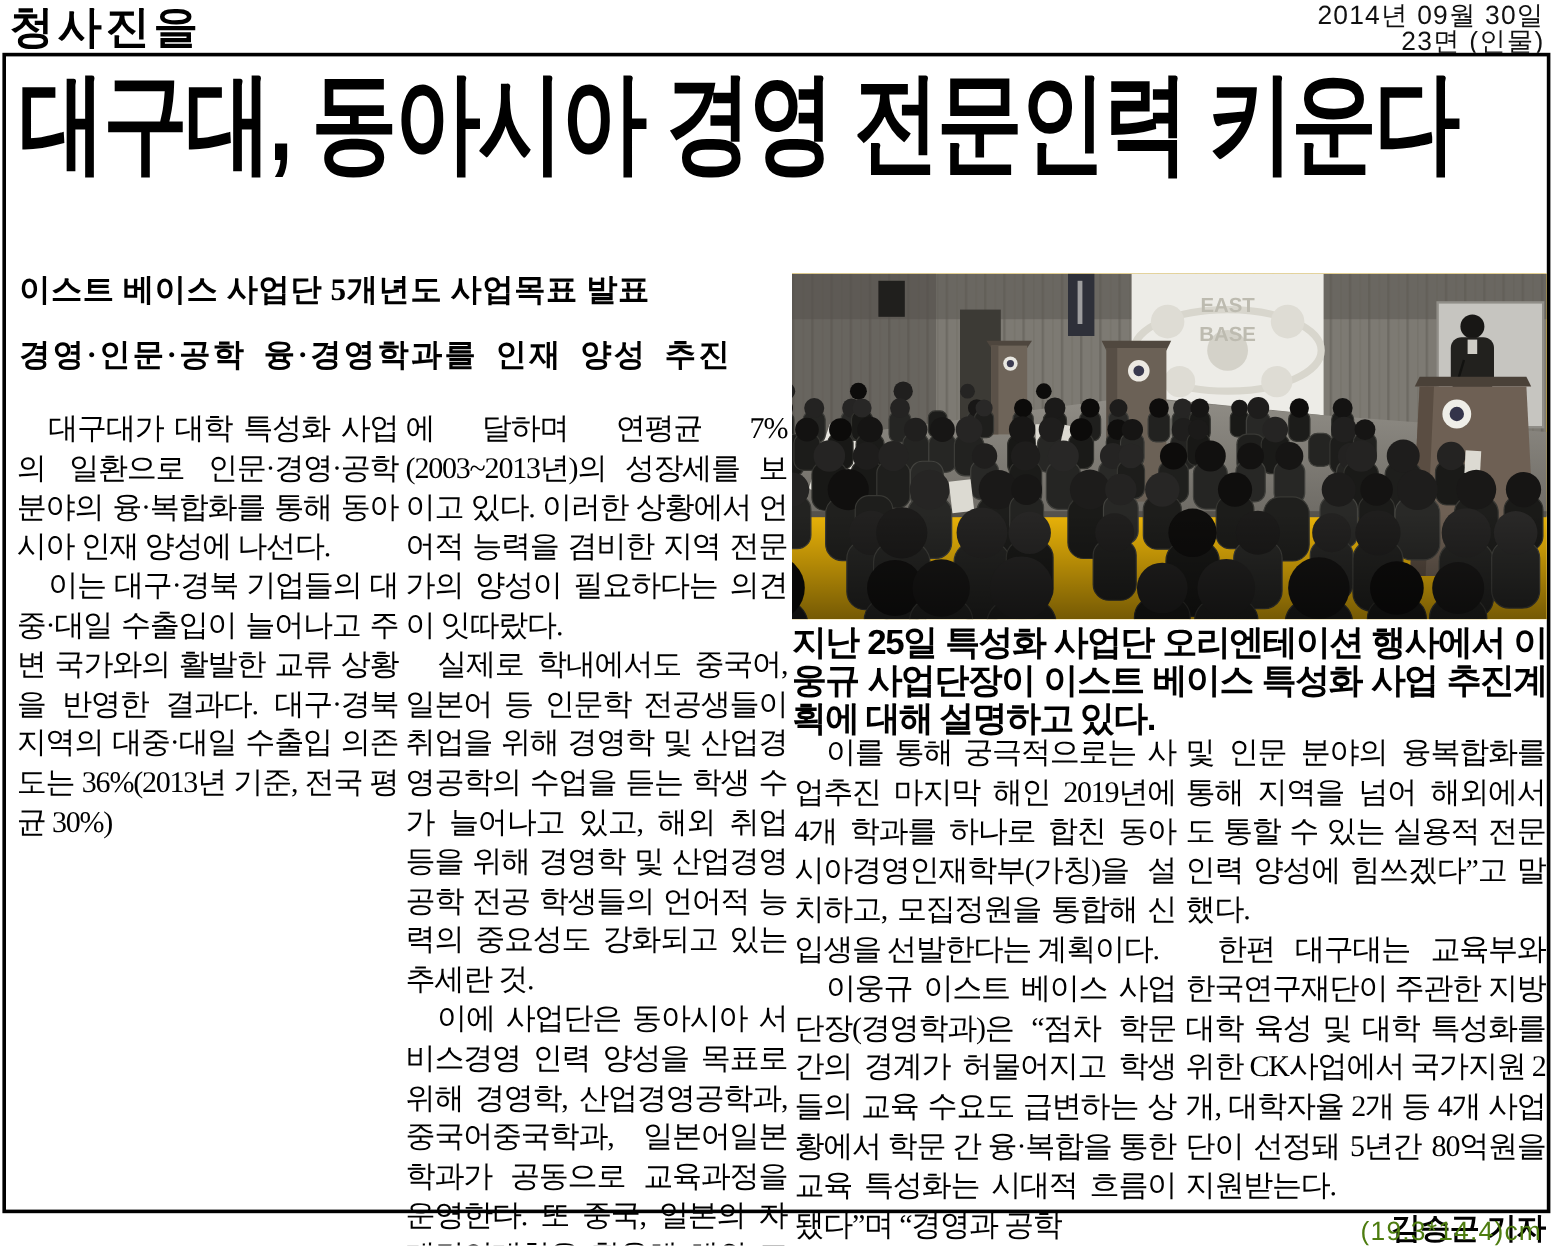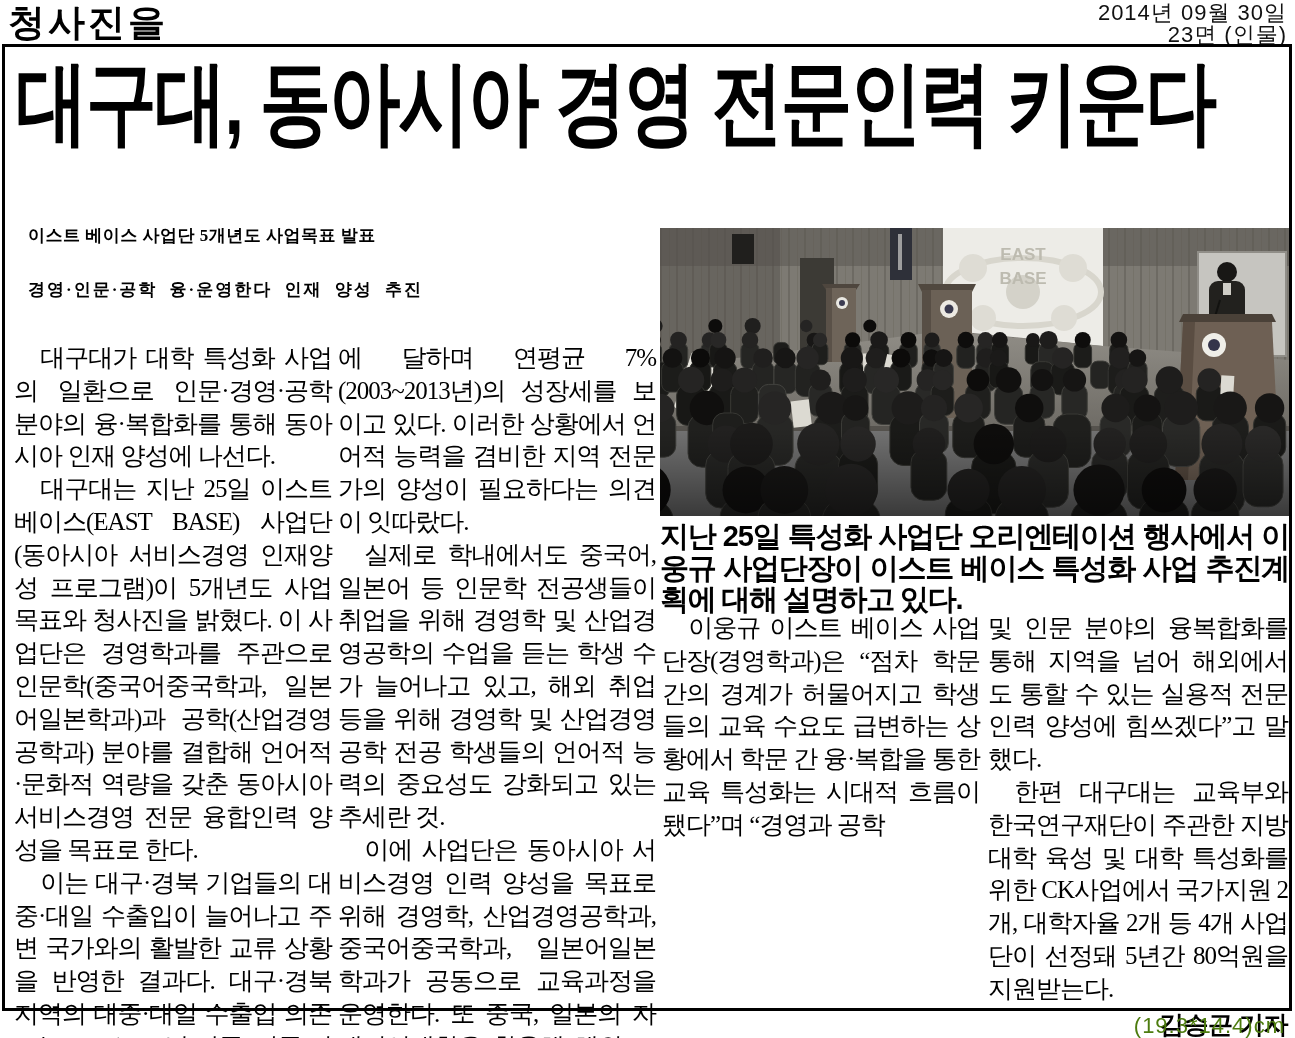--- a/index.html
+++ b/index.html
@@ -19,23 +19,23 @@
   .article-box{
     position:absolute;left:2px;top:44px;width:1290px;height:967px;
     border:3px solid #000;box-sizing:border-box;background:#fff;
   }
   .headline{
     position:absolute;left:16px;top:50px;white-space:nowrap;
     font-size:92px;font-weight:900;letter-spacing:-3px;line-height:104px;
     transform:scaleX(0.78);transform-origin:left top;
   }
   .subhead{
-    position:absolute;left:28px;white-space:nowrap;
+    position:absolute;left:16px;white-space:nowrap;
     font-family:"Liberation Serif","DejaVu Serif",serif;
-    font-size:17px;font-weight:600;color:#000;
+    font-size:26px;font-weight:600;color:#000;
   }
   .subhead.first{top:224px;letter-spacing:0.5px;}
   .subhead.second{top:278px;letter-spacing:2px;word-spacing:6px;}
   .bodycol{
     position:absolute;width:318px;
     font-family:"Liberation Serif","DejaVu Serif",serif;
     font-size:25px;line-height:32.8px;letter-spacing:-1px;
     text-align:justify;
   }
   .bodycol p{margin:0;text-indent:1.05em;}
@@ -44,21 +44,21 @@
   #col2{left:338px;top:342px;}
   #col3{left:662px;top:612px;}
   #col4{left:988px;top:612px;width:300px;}
   .byline{
     text-align:right;text-indent:0 !important;margin-top:2px !important;
     font-family:"Liberation Sans","DejaVu Sans",sans-serif;
     font-weight:700;font-size:25px;letter-spacing:-0.5px;
   }
   .photo{
     position:absolute;left:660px;top:228px;width:629px;height:288px;
-    background:#737373;overflow:hidden;
+    background:#eab308;overflow:hidden;
   }
   .photo svg{display:block;width:100%;height:100%;}
   .caption{
     position:absolute;left:660px;top:521px;width:629px;
     font-weight:700;font-size:29px;line-height:31.5px;
     letter-spacing:-1.2px;word-spacing:-1px;text-align:justify;
   }
   .size-note{
     position:absolute;right:10px;top:1013px;
     font-size:22px;color:#4d7c0f;letter-spacing:1px;
@@ -70,33 +70,33 @@
 <div class="logo">청사진을</div>
 <div class="dateblock">
   <div>2014년 09월 30일</div>
   <div>23면 (인물)</div>
 </div>
 
 <div class="article-box"></div>
 
 <div class="headline">대구대, 동아시아 경영 전문인력 키운다</div>
 <div class="subhead first">이스트 베이스 사업단 5개년도 사업목표 발표</div>
-<div class="subhead second">경영·인문·공학 융·운영한다 인재 양성 추진</div>
+<div class="subhead second">경영·인문·공학 융·경영학과를 인재 양성 추진</div>
 
 <div class="bodycol" id="col1">
   <p>대구대가 대학 특성화 사업의 일환으로 인문·경영·공학 분야의 융·복합화를 통해 동아시아 인재 양성에 나선다.</p>
-  <p>대구대는 지난 25일 이스트 베이스(EAST BASE) 사업단(동아시아 서비스경영 인재양성 프로그램)이 5개년도 사업목표와 청사진을 밝혔다. 이 사업단은 경영학과를 주관으로 인문학(중국어중국학과, 일본어일본학과)과 공학(산업경영공학과) 분야를 결합해 언어적·문화적 역량을 갖춘 동아시아 서비스경영 전문 융합인력 양성을 목표로 한다.</p>
   <p>이는 대구·경북 기업들의 대중·대일 수출입이 늘어나고 주변 국가와의 활발한 교류 상황을 반영한 결과다. 대구·경북 지역의 대중·대일 수출입 의존도는 36%(2013년 기준, 전국 평균 30%)</p>
 </div>
 <div class="bodycol" id="col2">
   <p class="cont">에 달하며 연평균 7%(2003~2013년)의 성장세를 보이고 있다. 이러한 상황에서 언어적 능력을 겸비한 지역 전문가의 양성이 필요하다는 의견이 잇따랐다.</p>
   <p>실제로 학내에서도 중국어, 일본어 등 인문학 전공생들이 취업을 위해 경영학 및 산업경영공학의 수업을 듣는 학생 수가 늘어나고 있고, 해외 취업 등을 위해 경영학 및 산업경영공학 전공 학생들의 언어적 능력의 중요성도 강화되고 있는 추세란 것.</p>
   <p>이에 사업단은 동아시아 서비스경영 인력 양성을 목표로 위해 경영학, 산업경영공학과, 중국어중국학과, 일본어일본학과가 공동으로 교육과정을 운영한다. 또 중국, 일본의 자매결연대학을 활용해 해외 프로젝트도 확대할 예정이다.</p>
 </div>
 <div class="bodycol" id="col3">
+  <p>이를 통해 궁극적으로는 사업추진 마지막 해인 2019년에 4개 학과를 하나로 합친 동아시아경영인재학부(가칭)을 설치하고, 모집정원을 통합해 신입생을 선발한다는 계획이다.</p>
   <p>이웅규 이스트 베이스 사업단장(경영학과)은 “점차 학문 간의 경계가 허물어지고 학생들의 교육 수요도 급변하는 상황에서 학문 간 융·복합을 통한 교육 특성화는 시대적 흐름이 됐다”며 “경영과 공학</p>
 </div>
 <div class="bodycol" id="col4">
   <p class="cont">및 인문 분야의 융복합화를 통해 지역을 넘어 해외에서도 통할 수 있는 실용적 전문 인력 양성에 힘쓰겠다”고 말했다.</p>
   <p>한편 대구대는 교육부와 한국연구재단이 주관한 지방대학 육성 및 대학 특성화를 위한 CK사업에서 국가지원 2개, 대학자율 2개 등 4개 사업단이 선정돼 5년간 80억원을 지원받는다.</p>
   <p class="byline">김승근 기자</p>
 
 </div>
 
 <div class="photo">

